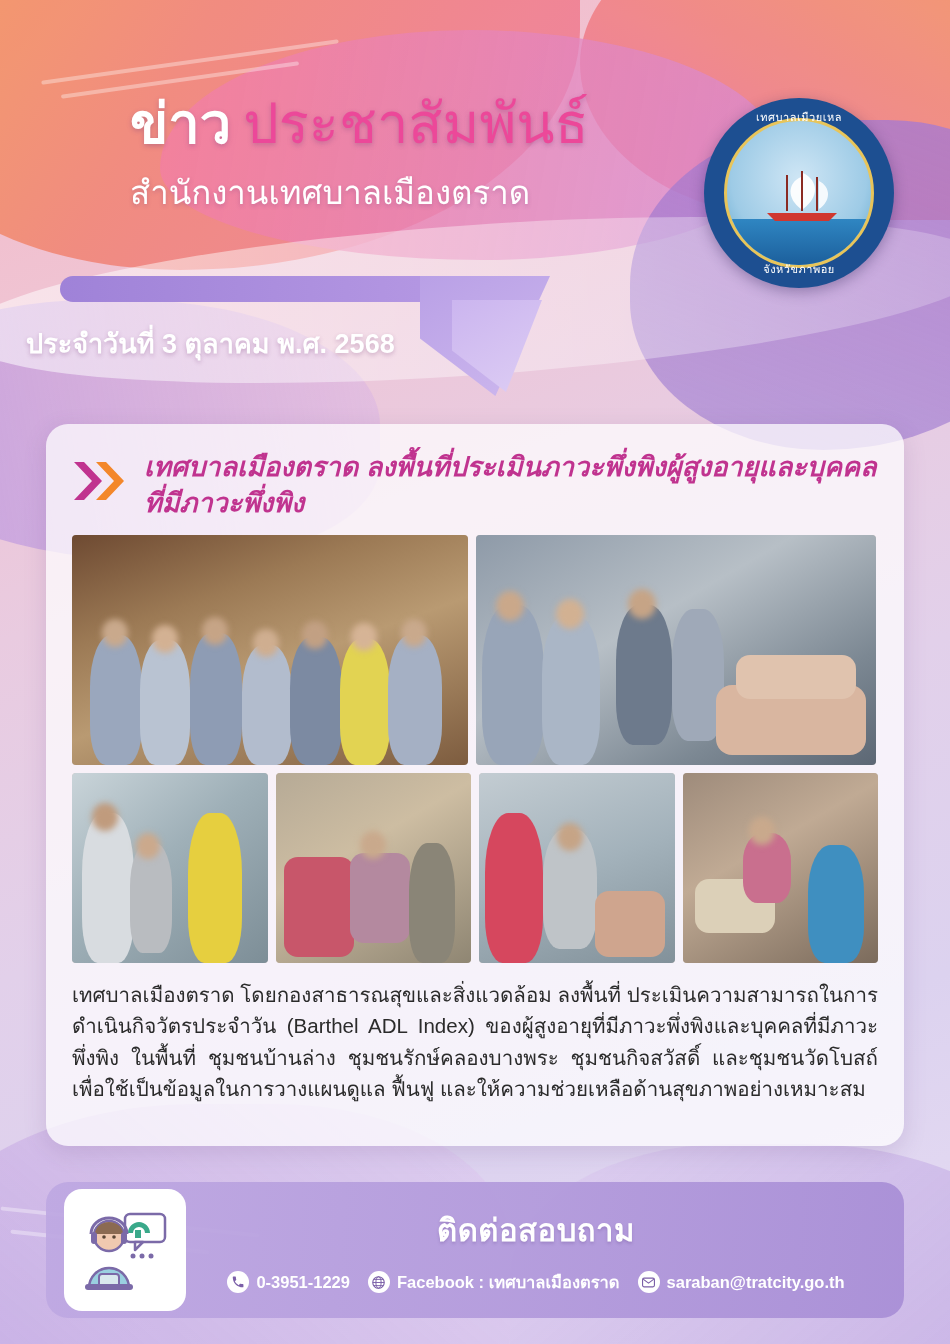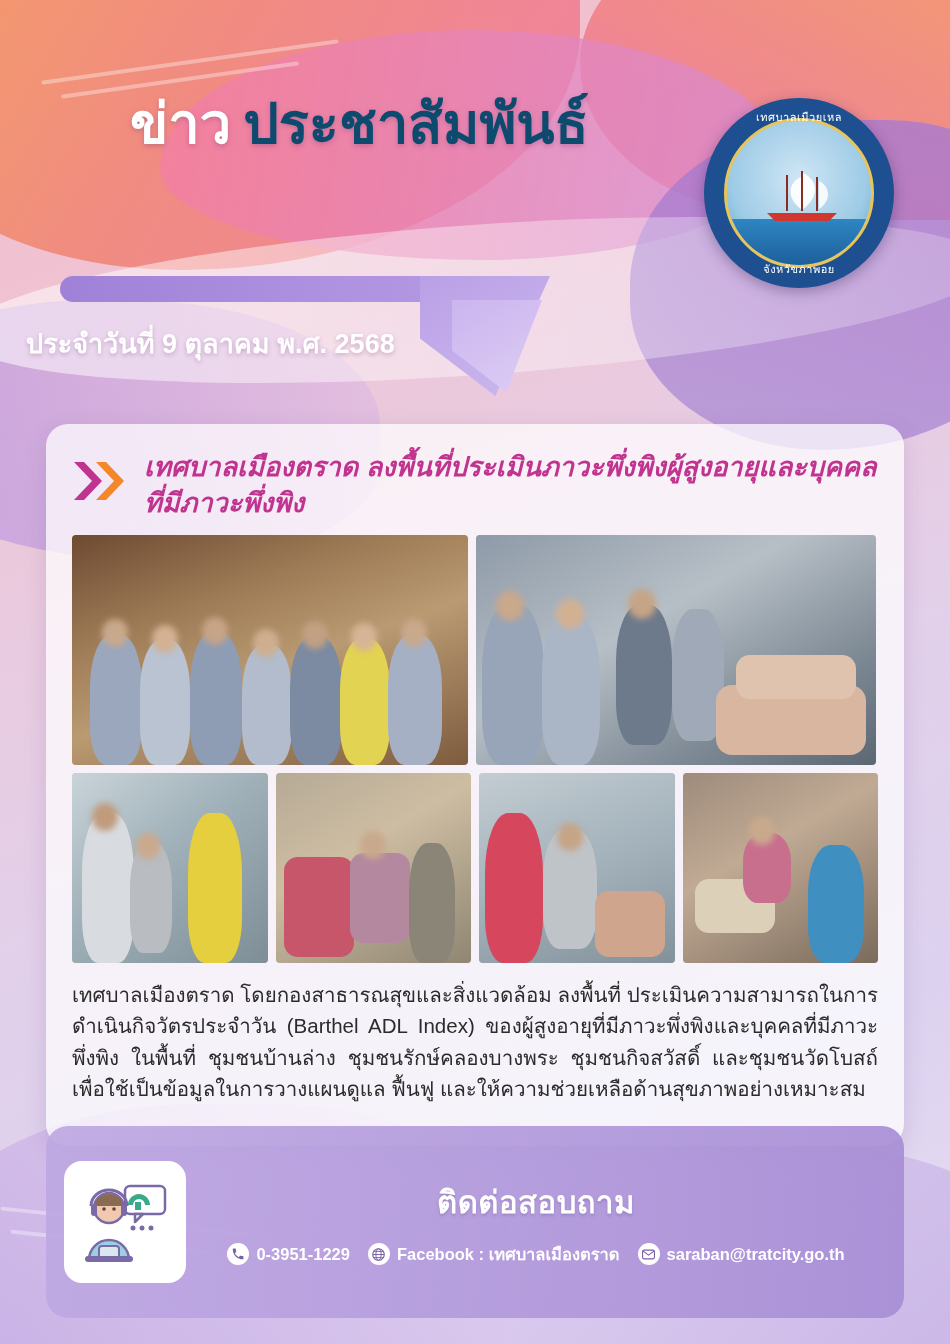--- a/index.html
+++ b/index.html
@@ -108,22 +108,22 @@
     top: 96px; left: 0; width: 100%;
     padding-left: 130px;
   }
   .title-line1 { font-size: 56px; line-height: 1.0; white-space: nowrap; }
   .title-news {
     color: #ffffff;
     font-weight: bold;
     text-shadow: 0 2px 5px rgba(120,60,120,.35);
   }
   .title-pr {
-    color: #0c4a6e;
-    font-weight: bold;
+    color: #ec4899;
+    font-weight: normal;
     text-shadow: 0 2px 5px rgba(120,60,120,.35);
     margin-left: 12px;
   }
   .title-line2 {
     margin-top: 14px;
     font-size: 33px;
     color: #ffffff;
     text-shadow: 0 2px 4px rgba(120,60,120,.3);
   }
 
@@ -218,21 +218,21 @@
     line-height: 1.52;
     color: #2b2b2b;
     text-align: justify;
   }
   .body-text p { margin-bottom: 2px; }
 
   
   .footer {
     position: absolute;
     left: 46px; bottom: 26px;
-    width: 858px; height: 192px;
+    width: 858px; height: 136px;
     background: linear-gradient(90deg, rgba(190,168,226,.92), rgba(168,142,214,.92));
     border-radius: 22px;
     display: flex; align-items: center;
   }
   .footer-icon-box {
     width: 122px; height: 122px;
     margin-left: 18px;
     background: #ffffff;
     border-radius: 18px;
     display: flex; align-items: center; justify-content: center;
@@ -277,40 +277,41 @@
 </div>
 
 <div class="ribbon"></div>
 <div class="ribbon-tail"></div>
 <div class="ribbon-tail2"></div>
 
 <div class="header">
   <div class="title-line1">
     <span class="title-news">ข่าว</span><span class="title-pr">ประชาสัมพันธ์</span>
   </div>
+  <div class="title-line2">สำนักงานเทศบาลเมืองตราด</div>
 </div>
 
 <div class="seal">
   <div class="seal-inner">
     <div class="seal-sea"></div>
     <svg class="seal-ship" viewBox="0 0 90 60">
       <path d="M10 46 L80 46 L72 54 L18 54 Z" fill="#d0372f"></path>
       <path d="M45 4 L45 44" stroke="#8a2a22" stroke-width="2"></path>
       <path d="M30 8 L30 44" stroke="#8a2a22" stroke-width="2"></path>
       <path d="M60 10 L60 44" stroke="#8a2a22" stroke-width="2"></path>
       <path d="M46 6 C62 14 62 30 46 42 Z" fill="#ffffff" opacity=".92"></path>
       <path d="M44 10 C30 16 30 32 44 42 Z" fill="#ffffff" opacity=".92"></path>
       <path d="M62 14 C74 20 74 34 62 42 Z" fill="#ffffff" opacity=".85"></path>
     </svg>
   </div>
   <div class="seal-text-top">เทศบาลเมืวยเหล</div>
   <div class="seal-text-bottom">จังหวัขภาพอย</div>
 </div>
 
-<div class="date-text">ประจำวันที่ 9 ตุลาคม พ.ศ. 2568</div>
+<div class="date-text">ประจำวันที่ 3 ตุลาคม พ.ศ. 2568</div>
 
 <div class="card">
 
   <div class="headline-row">
     <svg class="chevrons" viewBox="0 0 58 46">
       <path d="M2 4 L20 23 L2 42 L12 42 L30 23 L12 4 Z" fill="#c0338f"></path>
       <path d="M24 4 L42 23 L24 42 L34 42 L52 23 L34 4 Z" fill="#f3872a"></path>
     </svg>
     <div class="headline">เทศบาลเมืองตราด ลงพื้นที่ประเมินภาวะพึ่งพิงผู้สูงอายุและบุคคลที่มีภาวะพึ่งพิง</div>
   </div>

